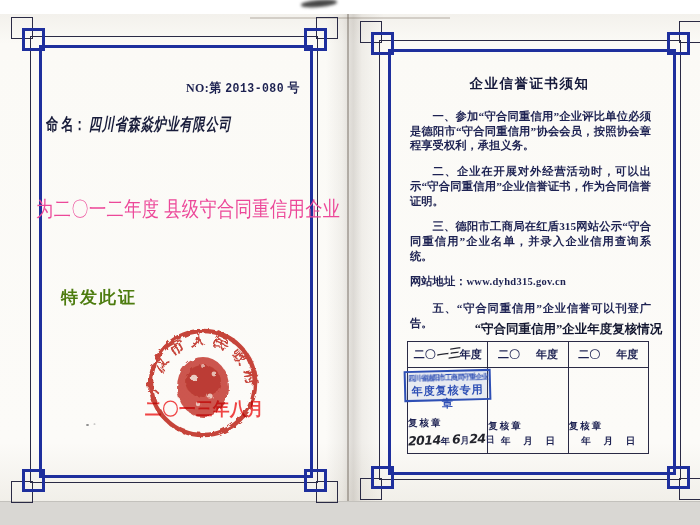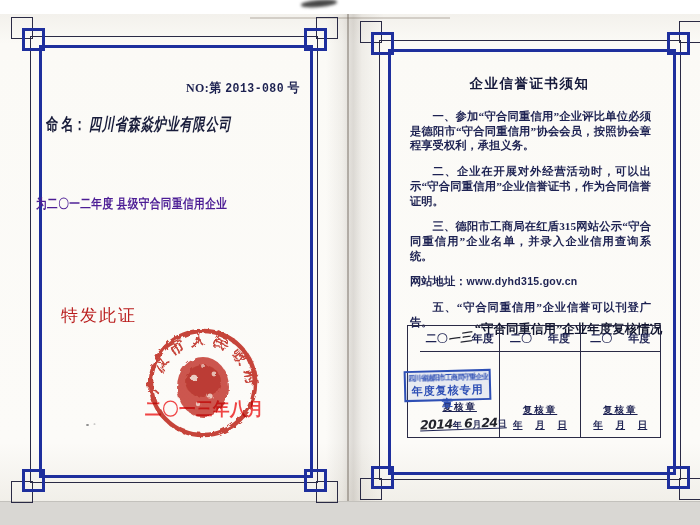--- a/index.html
+++ b/index.html
@@ -54,43 +54,43 @@
   
   .abs{position:absolute;white-space:nowrap;}
   .sq{display:inline-block;transform-origin:0 50%;}
   .sq72{transform:scaleX(.72);} .sq82{transform:scaleX(.82);} .sq92{transform:scaleX(.92);}
 
   
   .no-line{left:186px;top:79px;font-size:13px;font-weight:700;color:#1c2150;letter-spacing:.5px;}
   .no-line .num{font-family:"Liberation Mono", monospace;font-weight:700;font-size:12.5px;letter-spacing:.5px;}
   .name-line{left:46px;top:113px;font-size:17px;font-weight:700;color:#181c3a;}
   .name-line .company{font-style:italic;letter-spacing:1px;}
-  .award-line{left:36px;top:195px;font-size:13px;font-weight:700;color:#4c1d95;letter-spacing:.5px;}
-  .issue-line{left:61px;top:304px;font-size:17px;font-weight:400;color:#b91c1c;letter-spacing:2px;}
+  .award-line{left:36px;top:195px;font-size:21px;font-weight:400;color:#ec4899;letter-spacing:.5px;}
+  .issue-line{left:61px;top:286px;font-size:17px;font-weight:700;color:#4d7c0f;letter-spacing:2px;}
   .cert-date{left:145px;top:397px;font-size:18px;font-weight:700;color:#ef4444;letter-spacing:.5px;}
   .gov-seal{position:absolute;left:146px;top:326px;width:114px;height:114px;mix-blend-mode:multiply;opacity:.92;}
 
   
   .r-title{left:388px;top:75px;width:283px;text-align:center;font-size:13.5px;font-weight:800;color:#14183a;letter-spacing:1.5px;}
   .r-body{position:absolute;left:399px;top:98px;width:263px;font-size:11.3px;line-height:14.7px;
     font-weight:600;color:#1d2252;text-align:justify;}
   .r-body p{margin:11px;text-indent:2em;}
   .r-body p.noind{text-indent:0;}
-  .r-body .www{font-family:Liberation Sans, sans-serif;font-size:10.5px;letter-spacing:.3px;}
+  .r-body .www{font-family:Liberation Serif, serif;font-size:10.5px;letter-spacing:.3px;}
   .r-sub{left:388px;top:321px;width:283px;text-align:center;font-size:12.5px;font-weight:800;color:#12162f;margin-left:39px;}
 
-  .r-table{position:absolute;left:407px;top:325px;width:240px;height:111px;border:1.5px solid #2a2a45;display:flex;background:transparent;padding-left:12px;}
+  .r-table{position:absolute;left:407px;top:341px;width:240px;height:111px;border:1.5px solid #2a2a45;display:flex;background:transparent;}
   .r-col{flex:1;position:relative;border-right:1.5px solid #2a2a45;}
   .r-col:last-child{border-right:none;}
   .col-head{height:25px;border-bottom:1.5px solid #2a2a45;display:flex;align-items:center;justify-content:center;
     font-size:11px;font-weight:700;color:#1d2252;}
   .col-head .gap{display:inline-block;min-width:16px;text-align:center;}
   .head-fill{font-family:"DejaVu Sans", sans-serif;font-style:italic;font-weight:700;font-size:12px;
     color:#23242e;display:inline-block;transform:rotate(-8deg);min-width:16px;text-align:center;}
-  .col-bottom{position:absolute;left:0;right:0;bottom:5px;text-align:center;color:#1d2252;text-decoration:underline;}
+  .col-bottom{position:absolute;left:0;right:0;bottom:5px;text-align:left;color:#1d2252;}
   .seal-label{display:block;font-size:9.5px;font-weight:700;letter-spacing:2px;margin-bottom:2px;}
   .ymd{display:flex;justify-content:space-evenly;font-size:9.5px;font-weight:600;}
   .hw-date{font-size:9px;font-weight:600;white-space:nowrap;transform:rotate(-2deg);display:block;color:#1d2252;}
   .hw-date .n{font-family:"DejaVu Sans", sans-serif;font-style:italic;font-weight:700;font-size:12.5px;color:#23242c;letter-spacing:-.5px;}
 
   .blue-stamp{
     position:absolute;left:404px;top:370px;width:87px;height:31px;
     border:2px solid #2e4fb5;background:rgba(90,120,200,.12);
     color:#2e4fb5;text-align:center;transform:rotate(-1.5deg);box-sizing:border-box;
   }

